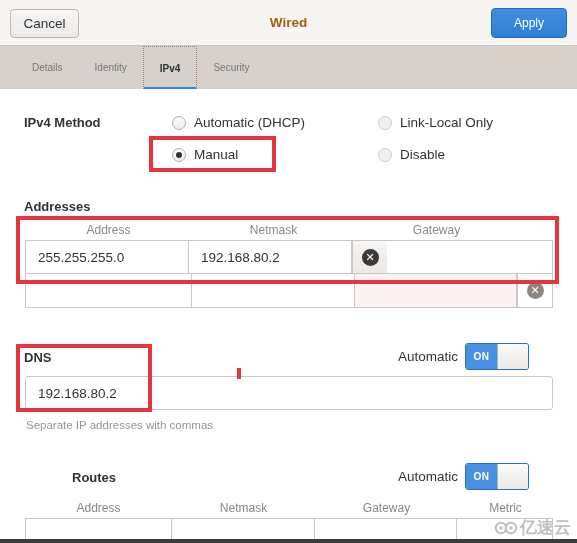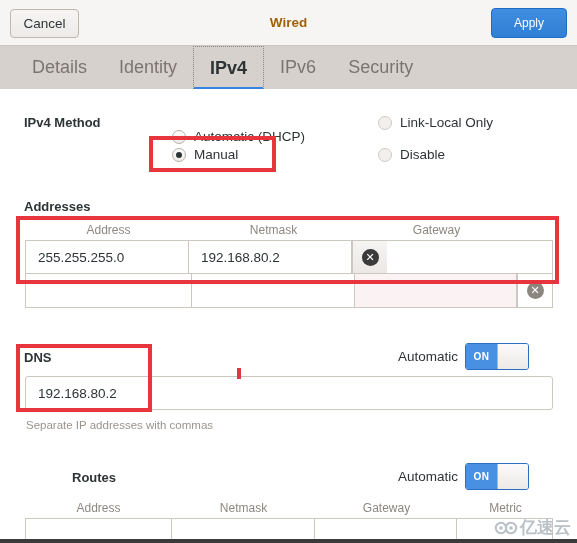--- a/index.html
+++ b/index.html
@@ -82,21 +82,21 @@
     left: 16px; top: 0;
     height: 43px;
     display: flex;
     align-items: stretch;
   }
   .tab {
     position: relative;
     display: flex;
     align-items: center;
     padding: 0 16px;
-    font-size: 18px;
+    font-size: 10px;
     color: #7b7572;
     cursor: pointer;
     box-sizing: border-box;
   }
   .tab.active {
     color: #2e3436;
     font-weight: bold;
     border: 1px dotted #8d8781;
     border-bottom: none;
   }
@@ -315,30 +315,29 @@
     <div class="btn-cancel">Cancel</div>
     <div class="win-title">Wired</div>
     <div class="btn-apply">Apply</div>
   </div>
 
   <div class="tabbar">
     <div class="tabs">
       <div class="tab">Details</div>
       <div class="tab">Identity</div>
       <div class="tab active">IPv4</div>
-      <div class="tab">IPv6</div>
       <div class="tab">Security</div>
     </div>
   </div>
 
   <div class="content">
 
     <div class="section-label" style="left:24px; top:26px;">IPv4 Method</div>
 
-    <div class="radio-row" style="left:172px; top:40px;text-align:right;">
+    <div class="radio-row" style="left:172px; top:26px;text-align:right;">
       <span class="radio"></span>
       <span>Automatic (DHCP)</span>
     </div>
 
     <div class="radio-row" style="left:172px; top:58px;">
       <span class="radio checked"></span>
       <span>Manual</span>
     </div>
 
     <div class="radio-row" style="left:378px; top:26px;">

